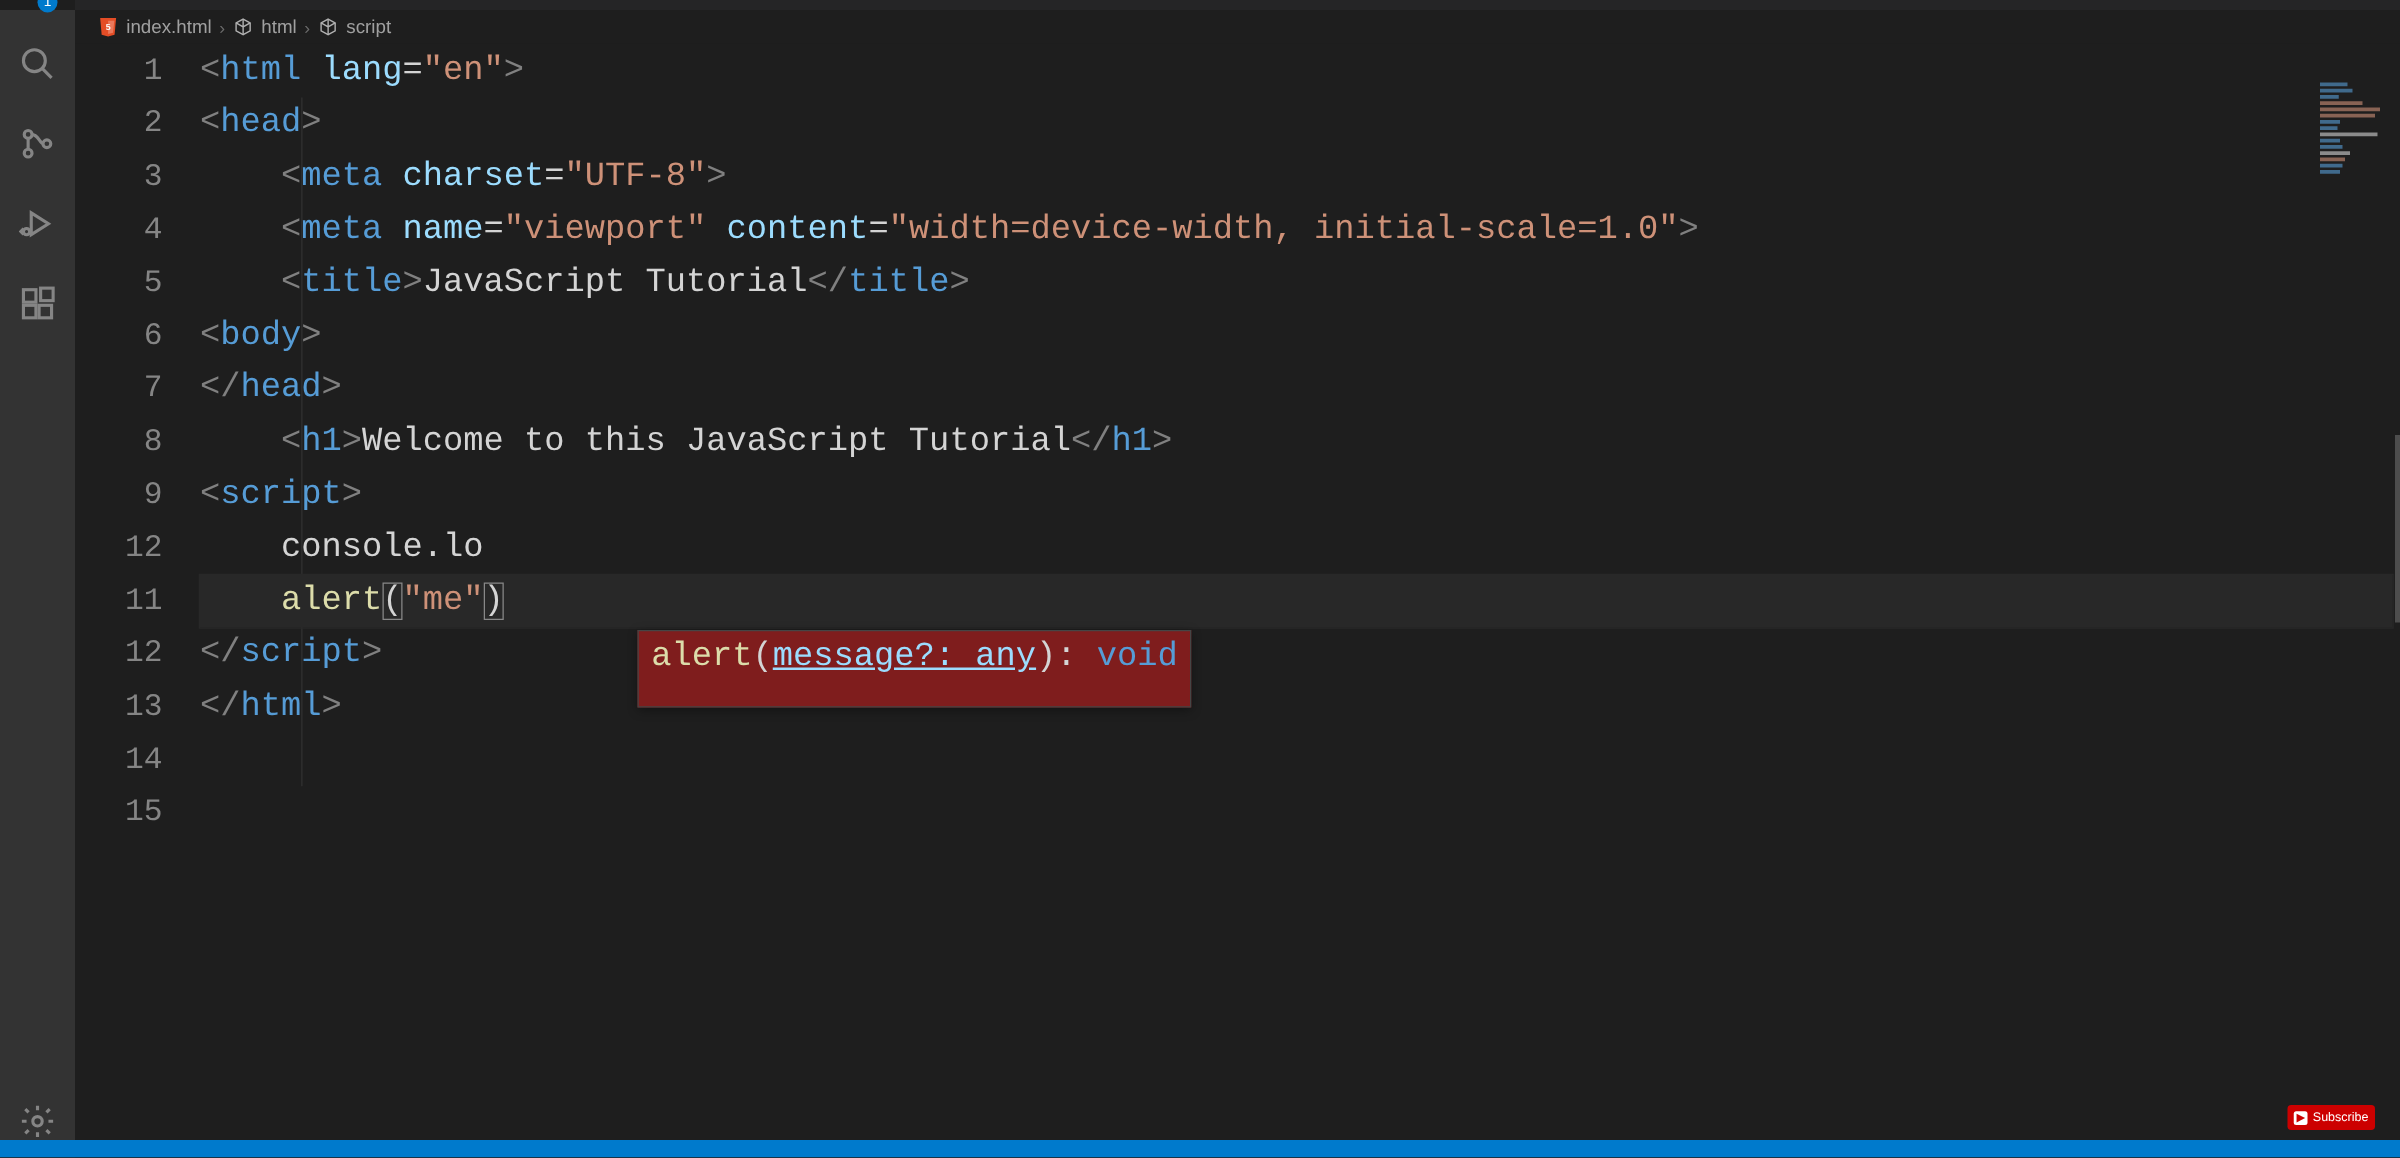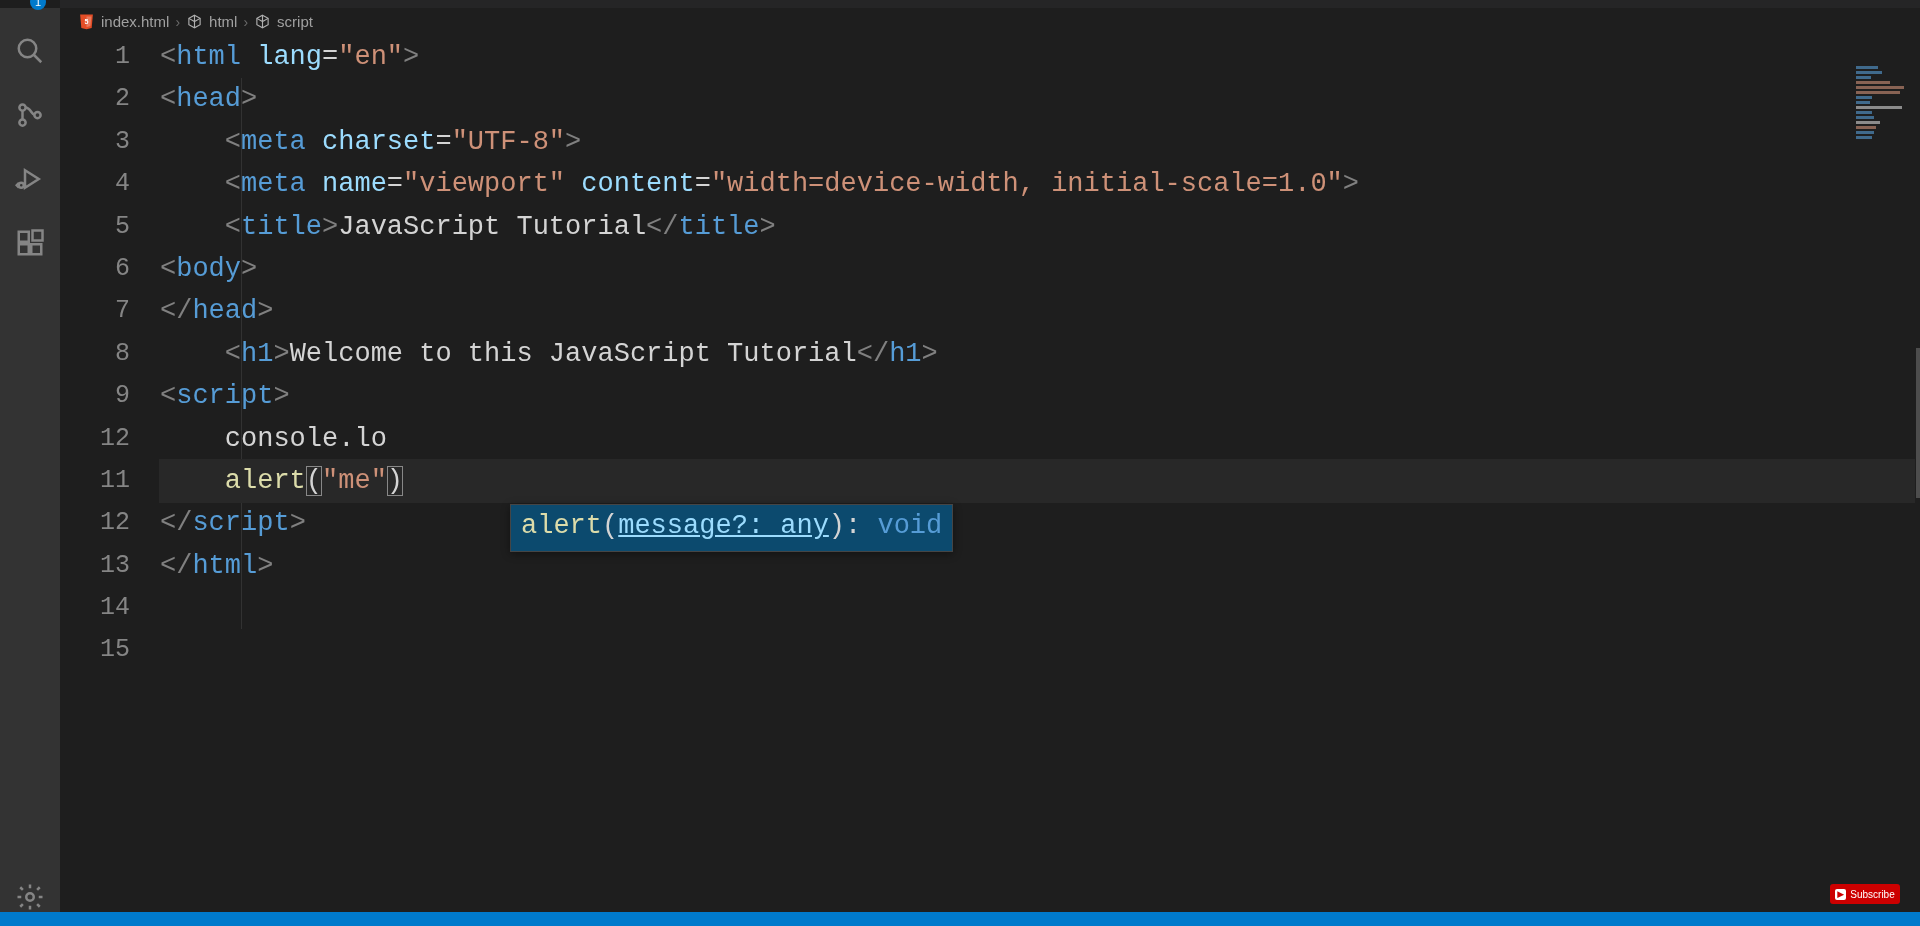--- a/index.html
+++ b/index.html
@@ -106,23 +106,23 @@
   .attr { color: #9cdcfe; }
   .str  { color: #ce9178; }
   .txt  { color: #d4d4d4; }
   .fn   { color: #dcdcaa; }
   .punct{ color: #d4d4d4; }
   .bracket-match { outline: 1px solid #888; outline-offset:-1px;}
   .sighelp {
     position: absolute;
     left: 350px;
     top: calc(42.4px * 11 + 2px);
-    background: #0c4a6e;
+    background: #7f1d1d;
     border: 1px solid #454545;
-    padding: 2px 10px 6px 10px;
+    padding: 2px 10px 20px 10px;
     font-size: 27px;
     line-height: 38px;
     font-family: Consolas, 'Courier New', monospace;
     box-shadow: 0 2px 8px rgba(0,0,0,.4);
     z-index: 10;
   }
   .sighelp .active-param { text-decoration: underline; color:#9cdcfe; }
   .sighelp .hl-fn { color:#dcdcaa; }
   .sighelp .hl-kw { color:#569cd6; }
   .minimap {

